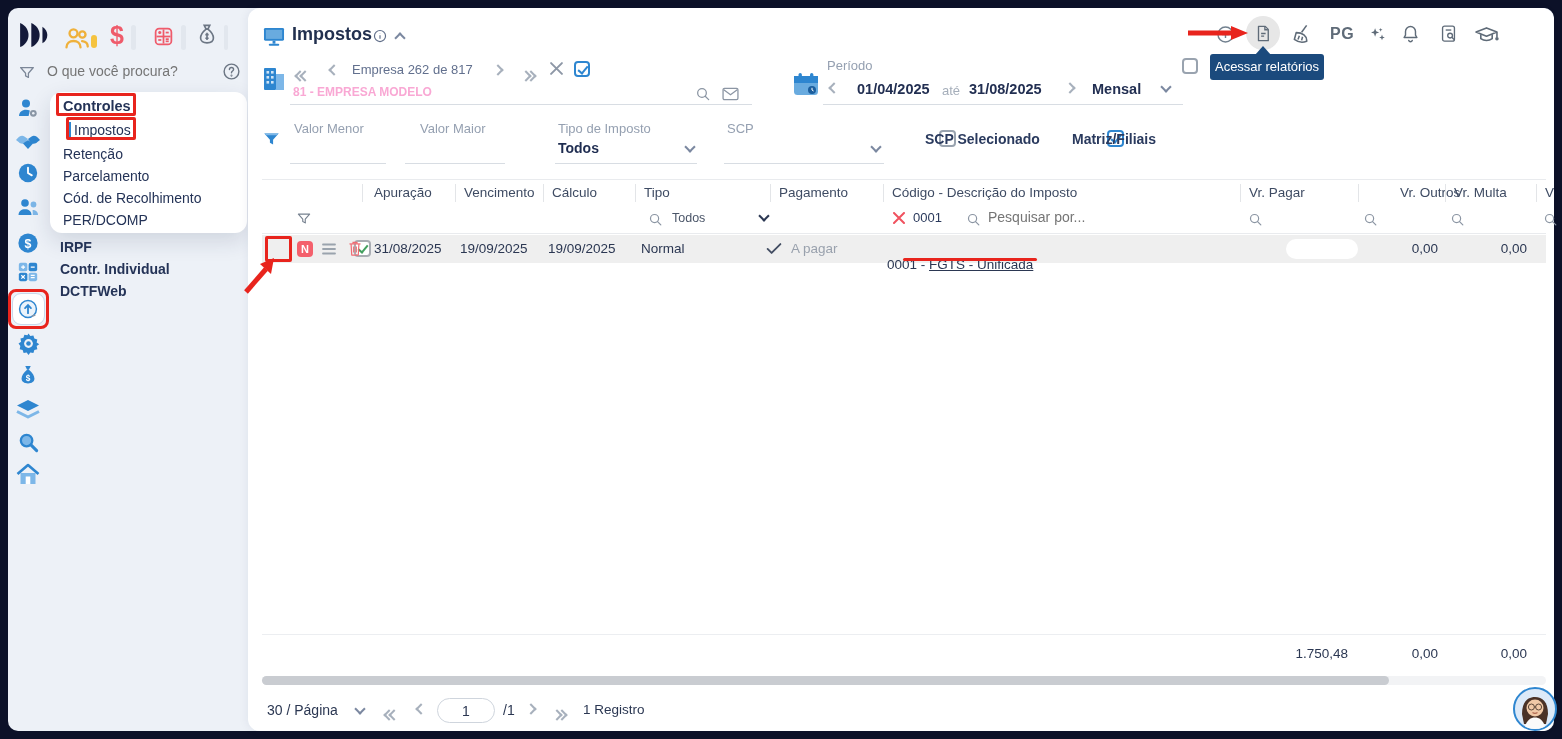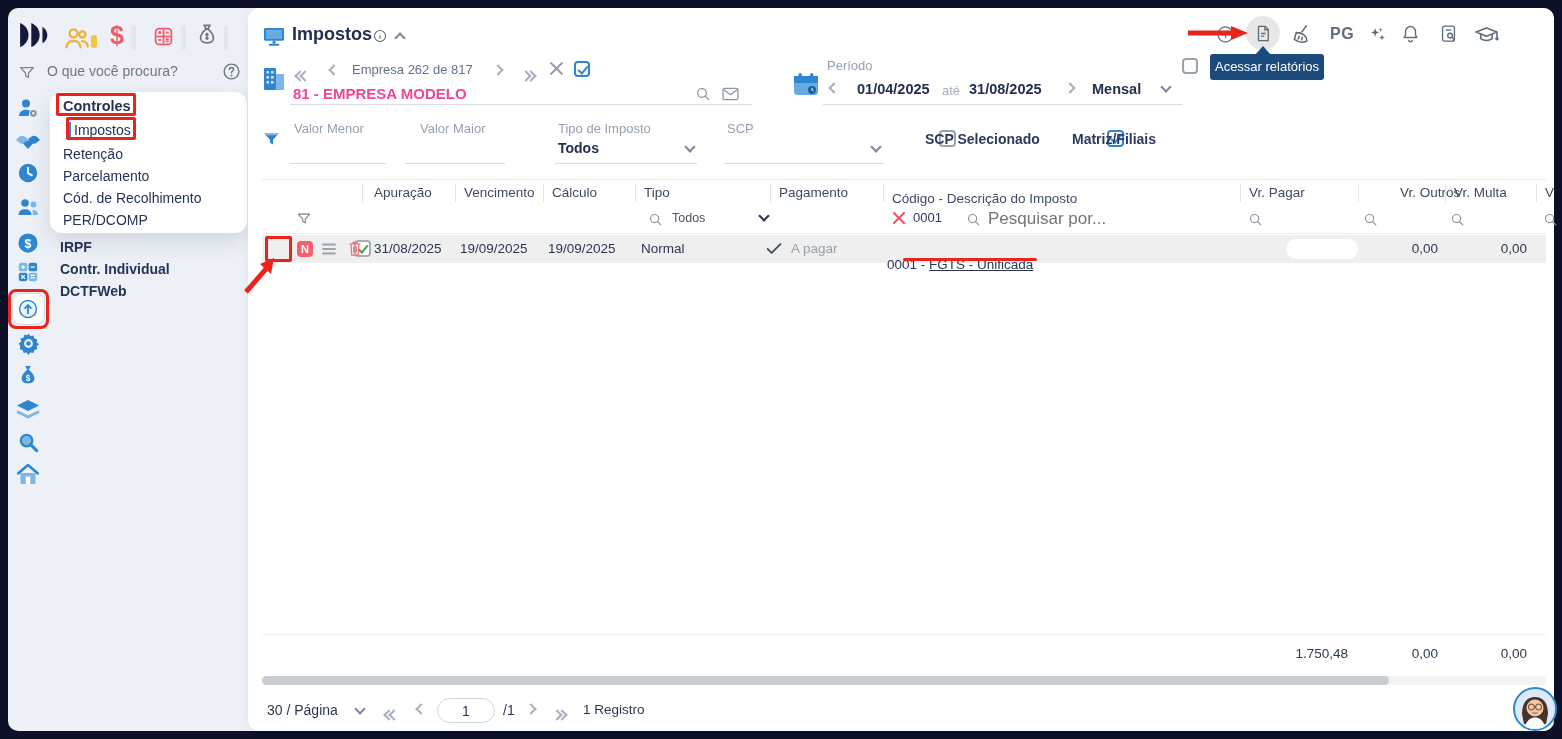--- a/index.html
+++ b/index.html
@@ -307,21 +307,21 @@
 <span class="ab ch" style="left:330px;top:66px"></span>
 <div class="ab" style="left:352px;top:62px;font-size:13px;color:#62708e">Empresa 262 de 817</div>
 <span class="ab chr" style="left:494px;top:66px"></span>
 <span class="ab" style="left:522px;top:66px"><span class="chr"></span><span class="chr" style="margin-left:-3px"></span></span>
 <div class="ab" style="left:550px;top:62px">
   <svg width="13" height="13" viewBox="0 0 12 12">
         <path d="M1 1l10 10M11 1 1 11" stroke="#8d97a6" stroke-width="1.8" stroke-linecap="round"></path>
       </svg>
 </div>
 <span class="ab cb checked" style="left:574px;top:60px;width:16px;height:16px"></span>
-<div class="ab sb" style="left:293px;top:85px;font-size:15px;color:#ec4899">81 - EMPRESA MODELO</div>
+<div class="ab sb" style="left:293px;top:85px;font-size:12px;color:#f9a8d4">81 - EMPRESA MODELO</div>
 <div class="ab" style="left:695px;top:86px">
   <svg width="16" height="16" viewBox="0 0 24 24" fill="none" stroke="#8b95a3" stroke-width="1.9">
         <circle cx="10.5" cy="10.5" r="6.5"></circle>
         <line x1="15.3" y1="15.3" x2="20.5" y2="20.5" stroke-linecap="round"></line>
       </svg>
 </div>
 <div class="ab" style="left:722px;top:87px">
   <svg width="17" height="14" viewBox="0 0 24 19" fill="none" stroke="#8b95a3" stroke-width="1.8">
         <rect x="1.5" y="1.5" width="21" height="16" rx="2"></rect>
         <path d="M2.5 3.5l9.5 7 9.5-7"></path>
@@ -382,21 +382,21 @@
 <div class="ab hdrcell" style="left:374px;top:185px">Apuração</div>
 <div class="ab vd" style="left:455px;top:184px"></div>
 <div class="ab hdrcell" style="left:464px;top:185px">Vencimento</div>
 <div class="ab vd" style="left:543px;top:184px"></div>
 <div class="ab hdrcell" style="left:552px;top:185px">Cálculo</div>
 <div class="ab vd" style="left:635px;top:184px"></div>
 <div class="ab hdrcell" style="left:644px;top:185px">Tipo</div>
 <div class="ab vd" style="left:770px;top:184px"></div>
 <div class="ab hdrcell" style="left:779px;top:185px">Pagamento</div>
 <div class="ab vd" style="left:883px;top:184px"></div>
-<div class="ab hdrcell" style="left:892px;top:191px">Código - Descrição do Imposto</div>
+<div class="ab hdrcell" style="left:892px;top:185px">Código - Descrição do Imposto</div>
 <div class="ab vd" style="left:1240px;top:184px"></div>
 <div class="ab hdrcell" style="left:1249px;top:185px">Vr. Pagar</div>
 <div class="ab vd" style="left:1358px;top:184px"></div>
 <div class="ab hdrcell" style="left:1400px;top:185px">Vr. Outros</div>
 <div class="ab vd" style="left:1445px;top:184px"></div>
 <div class="ab hdrcell" style="left:1454px;top:185px">Vr. Multa</div>
 <div class="ab vd" style="left:1536px;top:184px"></div>
 <div class="ab hdrcell" style="left:1545px;top:185px">V</div>
 
 
@@ -418,21 +418,21 @@
         <path d="M1 1l10 10M11 1 1 11" stroke="#f0525f" stroke-width="2" stroke-linecap="round"></path>
       </svg>
 </div>
 <div class="ab" style="left:913px;top:210px;font-size:13px;color:#2b3a5c">0001</div>
 <div class="ab" style="left:966px;top:212px">
   <svg width="15" height="15" viewBox="0 0 24 24" fill="none" stroke="#8b95a3" stroke-width="1.9">
         <circle cx="10.5" cy="10.5" r="6.5"></circle>
         <line x1="15.3" y1="15.3" x2="20.5" y2="20.5" stroke-linecap="round"></line>
       </svg>
 </div>
-<input class="ab" style="left: 988px; top: 209px; width: 130px; font-size: 17px; color: rgb(58, 71, 99);" placeholder="Pesquisar por...">
+<input class="ab" style="left: 988px; top: 209px; width: 130px; font-size: 14px; color: rgb(58, 71, 99);" placeholder="Pesquisar por...">
 <div class="ab" style="left:1248px;top:212px">
   <svg width="15" height="15" viewBox="0 0 24 24" fill="none" stroke="#8b95a3" stroke-width="1.9">
         <circle cx="10.5" cy="10.5" r="6.5"></circle>
         <line x1="15.3" y1="15.3" x2="20.5" y2="20.5" stroke-linecap="round"></line>
       </svg>
 </div>
 <div class="ab" style="left:1363px;top:212px">
   <svg width="15" height="15" viewBox="0 0 24 24" fill="none" stroke="#8b95a3" stroke-width="1.9">
         <circle cx="10.5" cy="10.5" r="6.5"></circle>
         <line x1="15.3" y1="15.3" x2="20.5" y2="20.5" stroke-linecap="round"></line>

